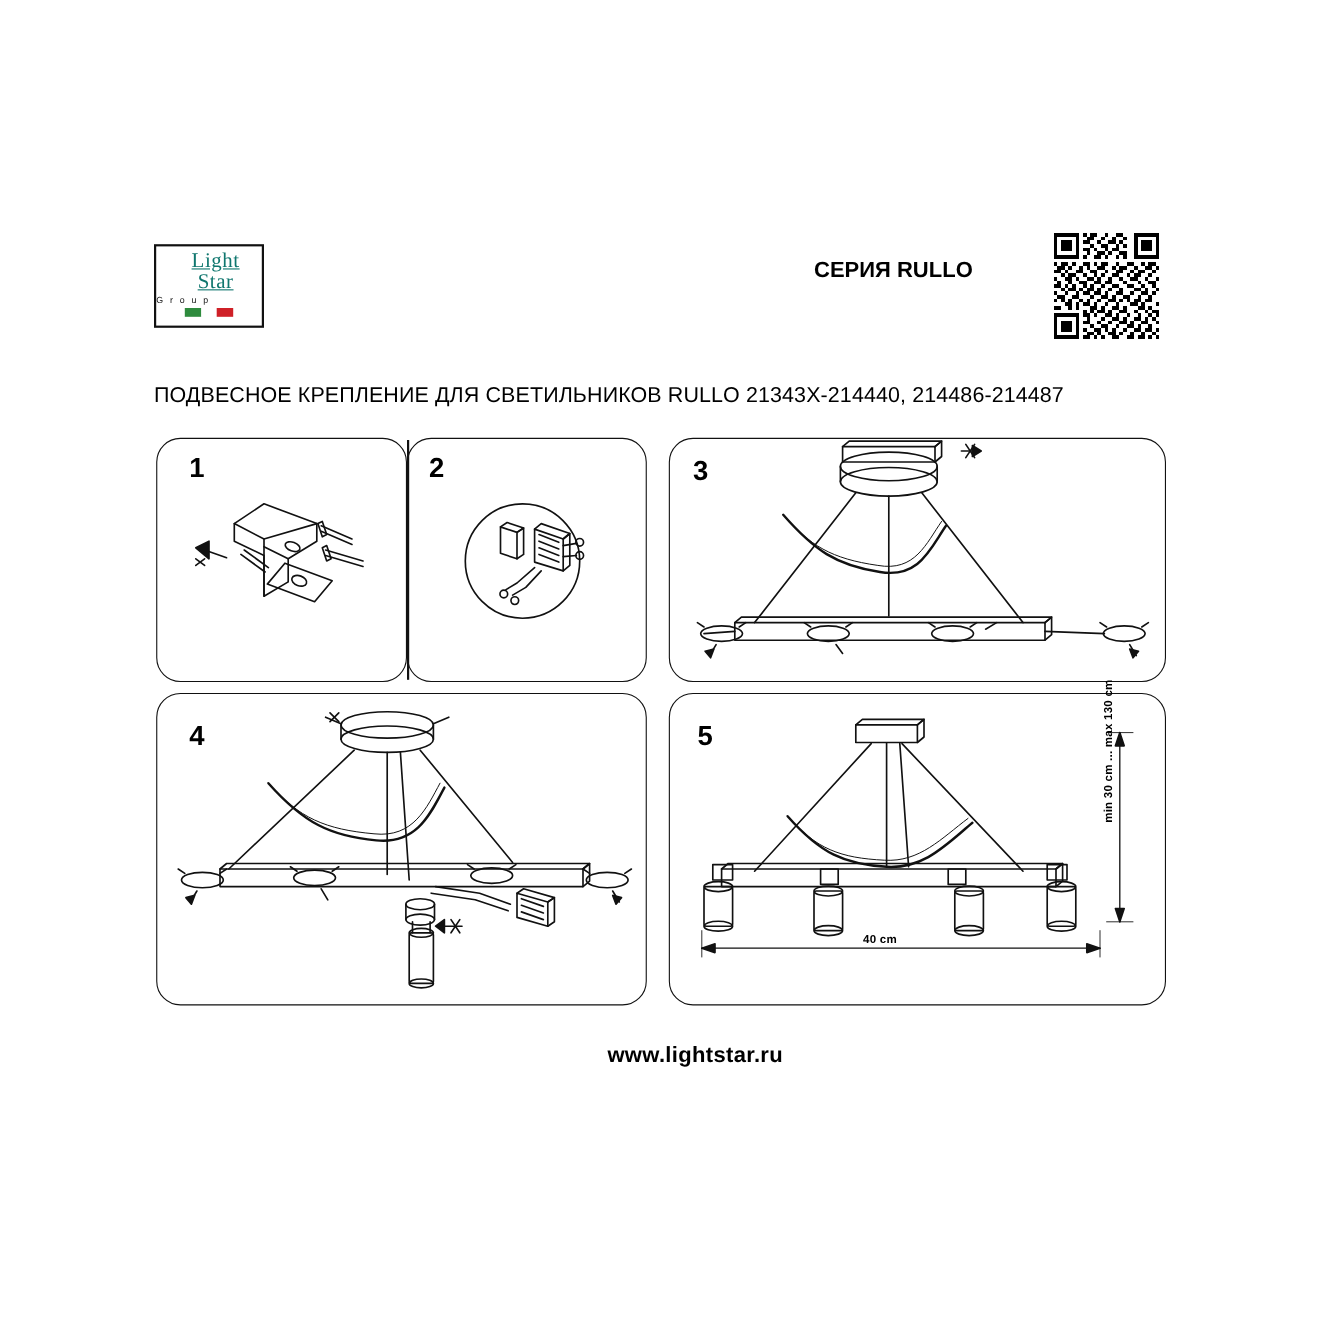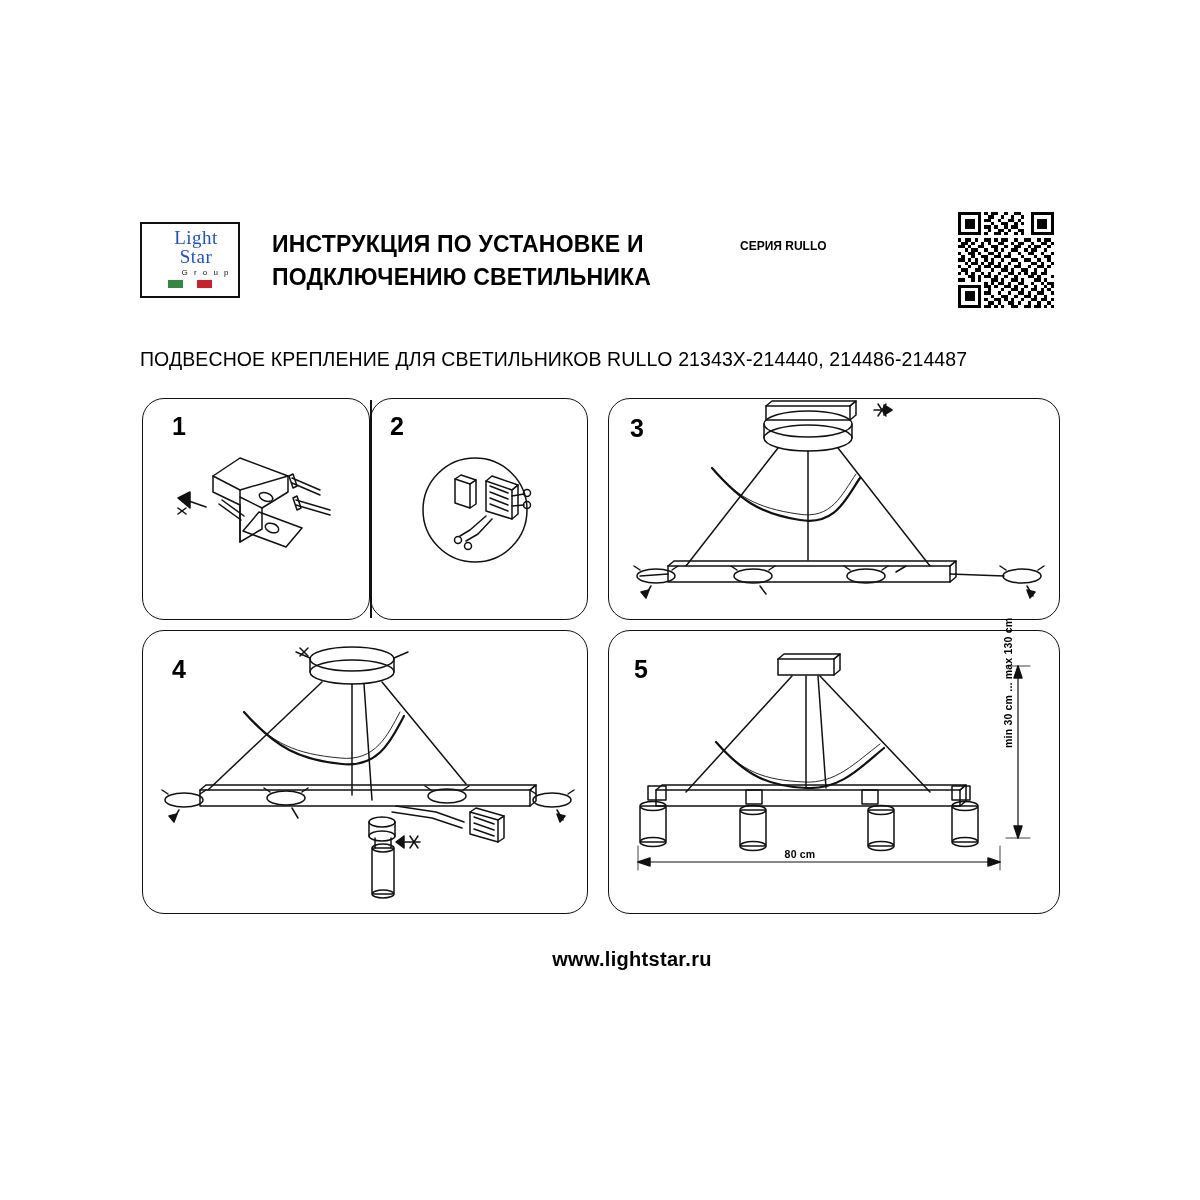--- a/index.html
+++ b/index.html
@@ -41,33 +41,33 @@
   .logo-text {
     position: absolute;
     left: 0;
     top: 4px;
     width: 108px;
     text-align: center;
     font-family: "Liberation Serif", serif;
     font-size: 19px;
     line-height: 19px;
     letter-spacing: 0.5px;
-    color: #1d4ed8;
+    color: #0f766e;
+    text-decoration: underline;
   }
   .logo-text .l2 { display:block; }
   .logo-group {
     position: absolute;
     left: 0;
     top: 44px;
     width: 96px;
-    text-align: center;
+    text-align: left;
     font-size: 8px;
     letter-spacing: 2px;
     color: #111;
-    padding-left: 16px;
   }
   .logo-flag {
     position: absolute;
     left: 26px;
     top: 56px;
     width: 44px;
     height: 8px;
     display: flex;
   }
   .logo-flag span { flex: 1 1 auto; height: 100%; display:block; }
@@ -88,21 +88,21 @@
     letter-spacing: 0.2px;
   }
 
   .series-block {
     position: absolute;
     left: 600px;
     top: 18px;
     width: 220px;
   }
   .series-line {
-    font-size: 12px;
+    font-size: 20px;
     font-weight: bold;
     line-height: 33px;
   }
 
   .qr {
     position: absolute;
     left: 818px;
     top: 0px;
     width: 96px;
     height: 96px;
@@ -203,24 +203,20 @@
         <span class="l2">Star</span>
       </div>
       <div class="logo-group">G r o u p</div>
       <div class="logo-flag">
         <span class="flag-g"></span>
         <span class="flag-w"></span>
         <span class="flag-r"></span>
       </div>
     </div>
 
-    <div class="title-block">
-      <div class="title-line">ИНСТРУКЦИЯ ПО УСТАНОВКЕ И</div>
-      <div class="title-line">ПОДКЛЮЧЕНИЮ СВЕТИЛЬНИКА</div>
-    </div>
 
     <div class="series-block">
       <div class="series-line">СЕРИЯ RULLO</div>
     </div>
 
     <div class="qr">
       <svg viewBox="0 0 29 29" width="96" height="96" shape-rendering="crispEdges">
         <rect width="29" height="29" fill="#fff"></rect>
         <g fill="#000">
           <rect x="0" y="0" width="7" height="1"></rect>
@@ -663,17 +659,17 @@
         <path d="M638 846 L638 870 M1000 846 L1000 870" stroke-width="0.8"></path>
 
         <path d="M1018 666 L1018 838" stroke-width="1.2"></path>
         <path d="M1018 666 L1014 678 L1022 678 Z" fill="#111"></path>
         <path d="M1018 838 L1014 826 L1022 826 Z" fill="#111"></path>
         <path d="M1006 666 L1030 666 M1006 838 L1030 838" stroke-width="0.8"></path>
       </g>
     </g>
   </svg>
 
-  <div class="lbl lbl-80">80 cm</div>
+  <div class="lbl lbl-80">40 cm</div>
   <div class="lbl lbl-minmax">min 30 cm ... max 130 cm</div>
 
   <div class="footer">www.lightstar.ru</div>
 </div>
 
 </body></html>

